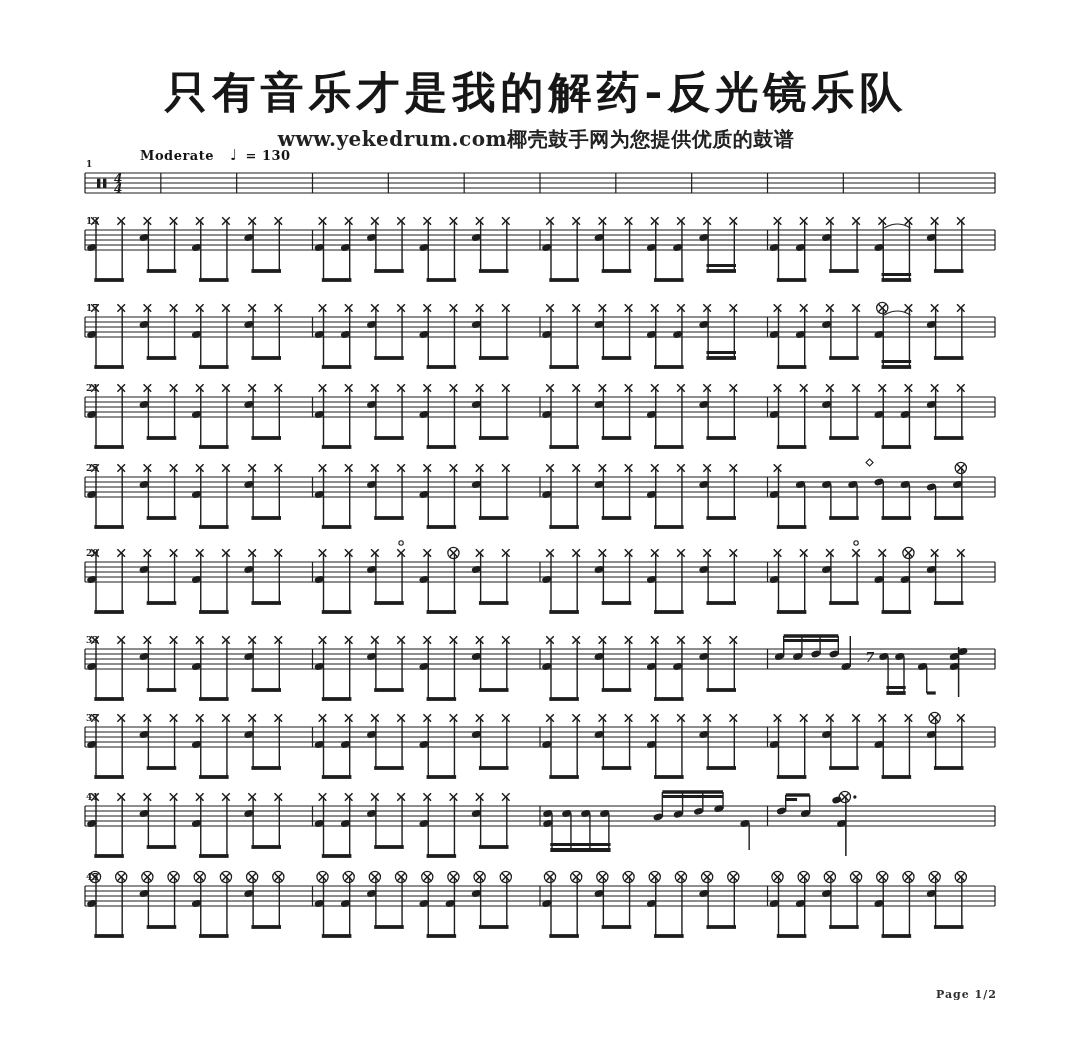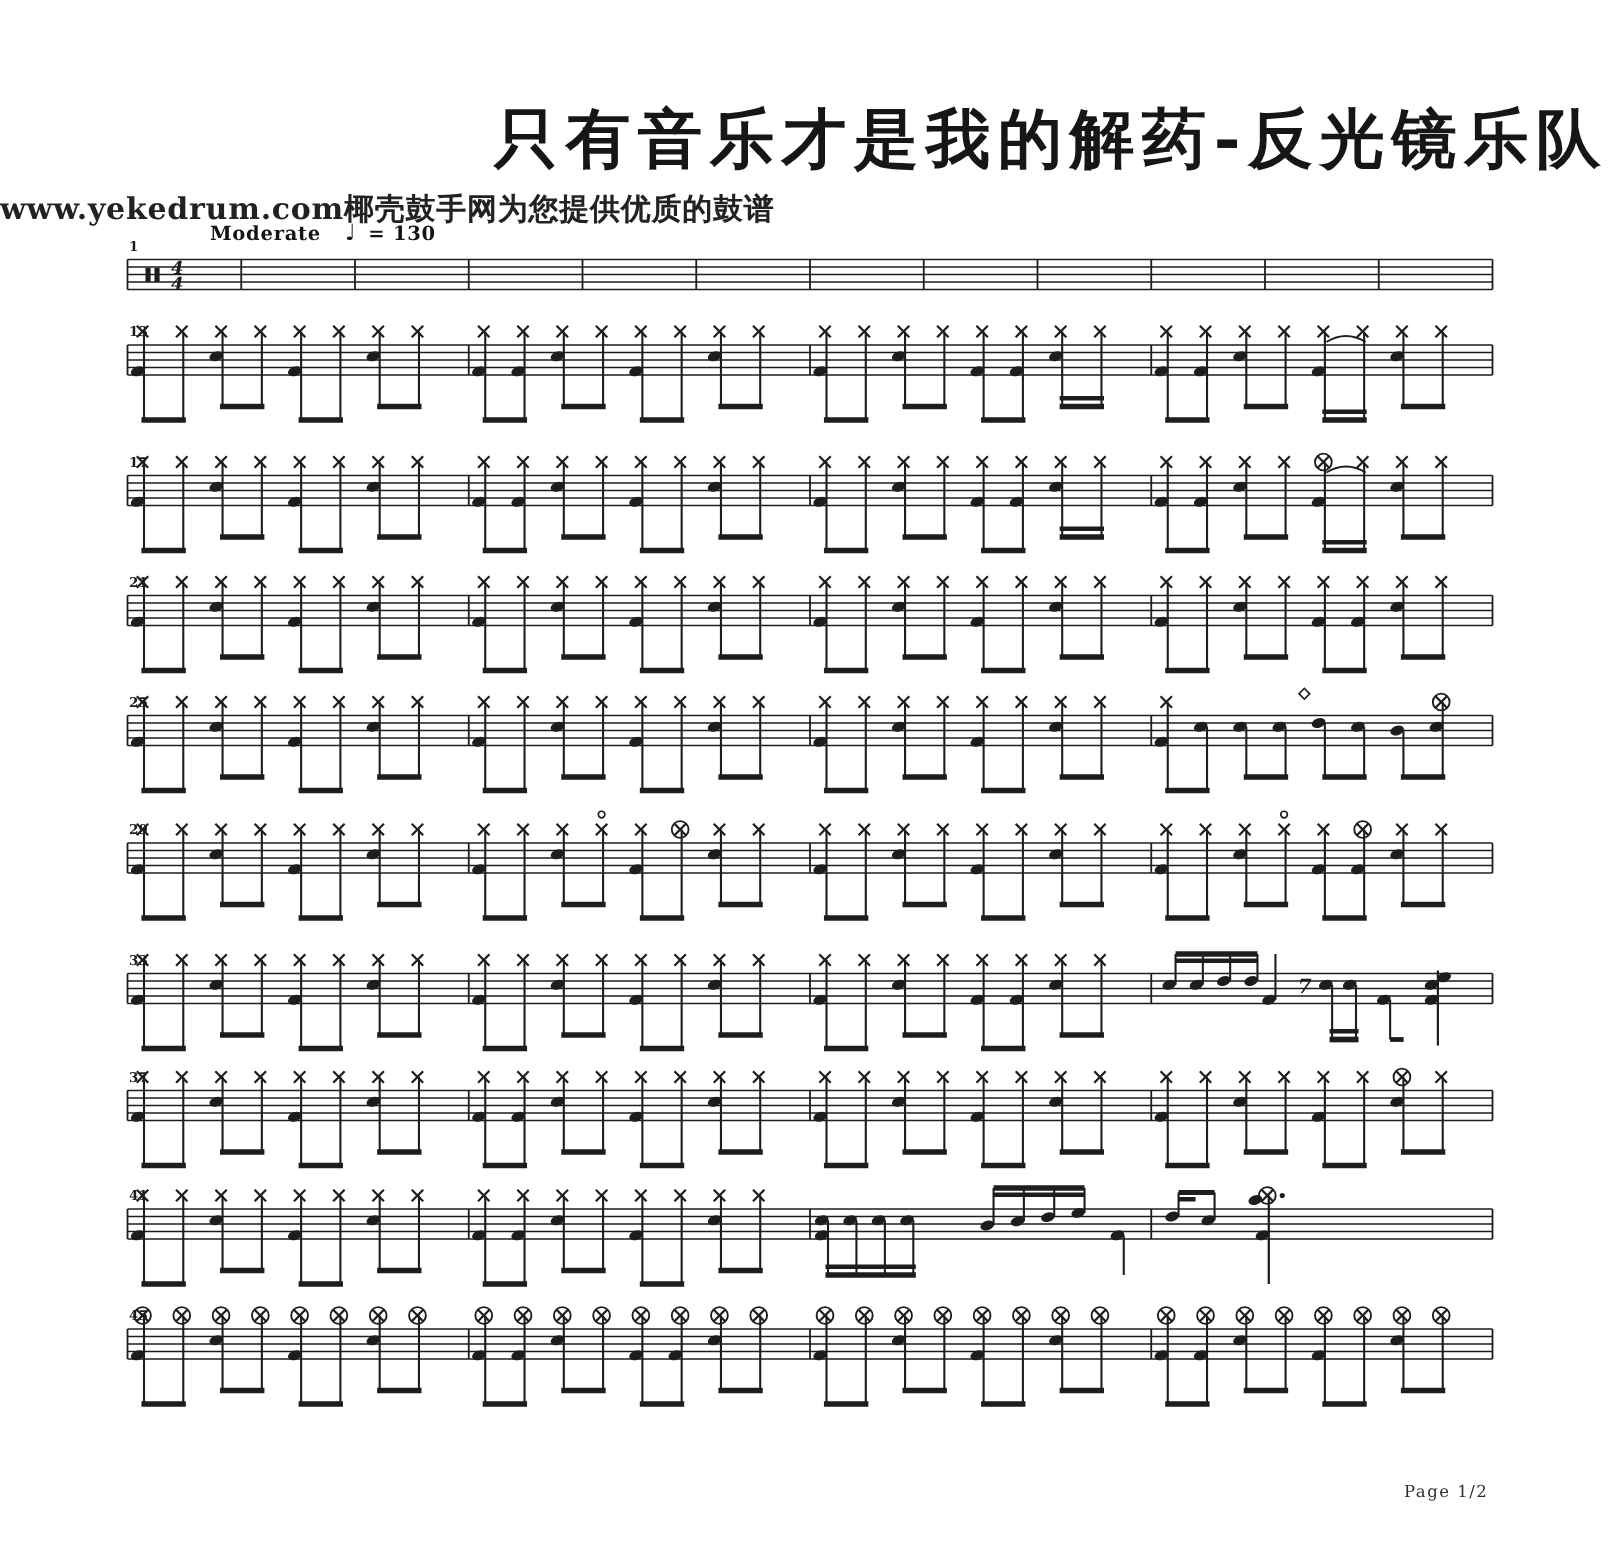--- a/index.html
+++ b/index.html
@@ -1,36 +1,36 @@
 <!DOCTYPE html>
 <html><head>
 <meta charset="utf-8">
 <style>
   html,body{margin:0;padding:0;background:#ffffff;}
   .page{
     position:relative;width:1072px;height:1037px;background:#ffffff;
     font-family:"DejaVu Serif", serif;color:#1d1d1d;overflow:hidden;
   }
   .title{
-    position:absolute;top:64px;left:0;width:100%;text-align:right;
+    position:absolute;top:64px;left:0;width:100%;text-align:center;
     font-size:43px;font-weight:bold;letter-spacing:5px;color:#161616;
     font-family:"DejaVu Serif", serif;white-space:nowrap;
   }
   .subtitle{
-    position:absolute;top:126px;left:0;width:100%;text-align:left;
+    position:absolute;top:126px;left:0;width:100%;text-align:center;
     font-size:20px;font-weight:bold;letter-spacing:0.5px;color:#222;
     font-family:"DejaVu Serif", serif;
   }
   .tempo{
     position:absolute;top:146px;left:123px;font-size:13px;font-weight:bold;
     color:#141414;letter-spacing:0.5px;font-family:"DejaVu Serif", serif;margin-left:17px;
   }
   .tempo .qn{font-family:"DejaVu Sans", sans-serif;font-size:15px;margin:0 8px 0 16px;}
   .pagenum{
-    position:absolute;top:988px;left:936px;font-size:11px;font-weight:normal;
+    position:absolute;top:988px;left:936px;font-size:11px;font-weight:bold;
     color:#2e2e2e;letter-spacing:1px;font-family:"DejaVu Serif", serif;
   }
   svg text{font-family:"DejaVu Serif", serif;}
 </style>
 </head>
 <body>
 
 <div class="page">
   <div class="title">只有音乐才是我的解药-反光镜乐队</div>
   <div class="subtitle">www.yekedrum.com椰壳鼓手网为您提供优质的鼓谱</div>

